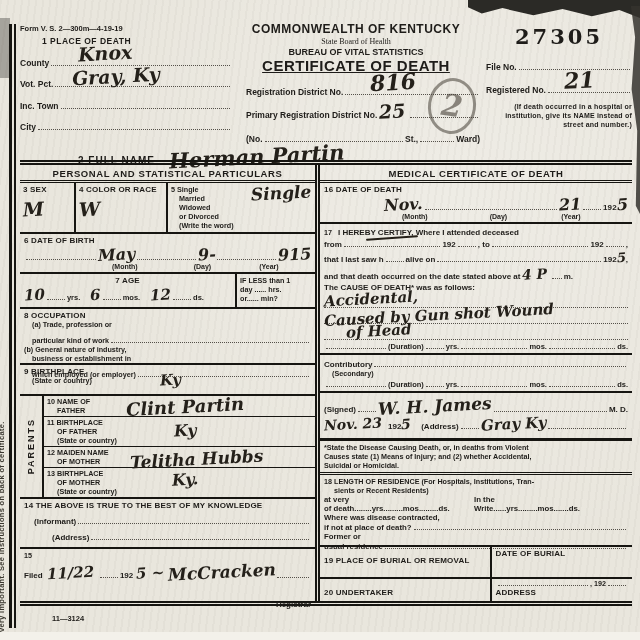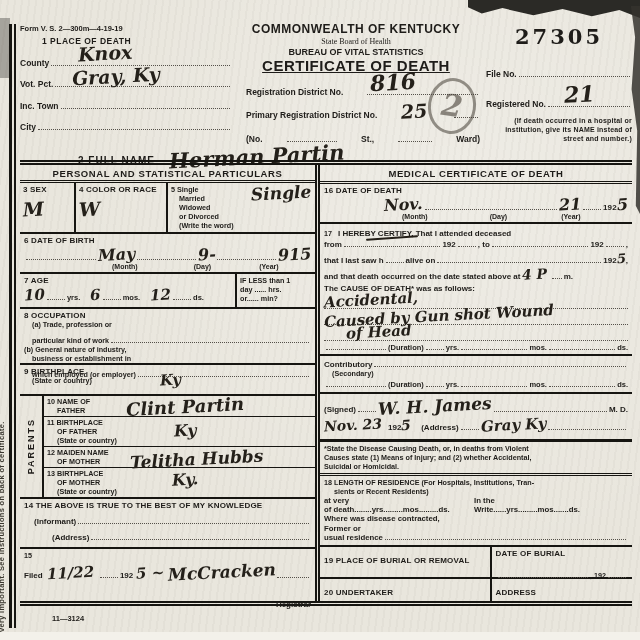--- a/index.html
+++ b/index.html
@@ -43,23 +43,23 @@
   .hdr-left { width:212px; position:relative; padding-top:2px; }
   .hdr-center { flex:1; text-align:center; position:relative; }
   .hdr-right { width:152px; position:relative; text-align:left; padding-left:6px; }
   .formline { font-size:7.5px; font-weight:bold; }
   .pod { font-size:8.5px; font-weight:bold; margin:3px 0 4px 22px; letter-spacing:.5px; }
   .fld { display:flex; align-items:baseline; font-size:8.5px; font-weight:bold; margin-top:11.5px; position:relative; }
   .hc1 { font-size:12px; font-weight:bold; letter-spacing:.5px; }
   .hc2 { font-size:8px; margin-top:1px; font-family:"Liberation Serif", serif; }
   .hc3 { font-size:9px; font-weight:bold; margin-top:1px; }
   .hc4 { font-size:15px; font-weight:bold; letter-spacing:.5px;text-decoration:underline; }
-  .dist { display:flex; align-items:baseline; font-size:8.5px; font-weight:bold; margin-top:13px; text-align:left; padding-left:14px; position:relative;gap:22px;}
+  .dist { display:flex; align-items:baseline; font-size:8.5px; font-weight:bold; margin-top:13px; text-align:left; padding-left:14px; position:relative;}
   .serial { font-family:"DejaVu Serif", serif; font-size:21px; font-weight:bold; letter-spacing:3px; text-align:center; margin-top:2px;}
-  .hr-fld { display:flex; align-items:baseline; font-size:8.5px; font-weight:bold; margin-top:20px; position:relative;justify-content:center;}
+  .hr-fld { display:flex; align-items:baseline; font-size:8.5px; font-weight:bold; margin-top:13px; position:relative;justify-content:center;}
   .hosp-note { font-size:7px; font-weight:bold; text-align:right; margin-top:8px; line-height:1.25; letter-spacing:.2px;}
   .stamp { position:absolute; left:196px; top:56px; width:48px; height:56px;
     border:3px solid rgba(70,63,55,.55); border-radius:50%; transform:rotate(8deg);
     display:flex; align-items:center; justify-content:center; }
   .stamp .hand { font-size:30px; color:rgba(70,63,55,.6); }
 
   .fullname { display:flex; align-items:baseline; margin:10px 0 0 58px; height:24px; }
   .fullname .lab { font-size:10px; font-weight:bold; letter-spacing:1px; }
   .fullname .hand { font-size:21px; margin:0 14px; }
 
@@ -81,21 +81,21 @@
   .cell-race { width:92px; border-right:2px solid #161511; }
   .cell-marital { flex:1; }
   .bigletter { font-size:19px; text-align:center; margin-top:6px; }
 
   .dob { height:40px; }
   .dob-line { display:flex; align-items:baseline; margin-top:1px; }
   .dob-line .hand { font-size:16px; }
   .sub3 { display:flex; font-size:7px; font-weight:bold; }
 
   .age { height:40px; display:flex; padding:0; }
-  .age-main { flex:1; padding:2px 4px; }
+  .age-main { flex:1; padding:2px 4px;text-align:center; }
   .age-vals { display:flex; align-items:baseline; margin-top:3px; font-size:7.5px; font-weight:bold; }
   .age-vals .hand { font-size:15px; }
   .ifless { width:80px; border-left:2px solid #161511; padding:2px 3px; }
 
   .occ { height:56px; }
   .bp { height:34px; }
   .bp .hand-abs { font-size:15px; left:140px; top:8px; }
 
   .parents { height:106px; display:flex; padding:0; }
   .pv { width:24px; border-right:2px solid #161511; display:flex; align-items:center; justify-content:center; }
@@ -381,21 +381,21 @@
         <div class="sub3">
           <span style="margin-left:78px">(Month)</span>
           <span style="margin-left:62px">(Day)</span>
           <span style="margin-left:54px">(Year)</span>
         </div>
       </div>
 
       <div class="sec certify">
         <div class="cl">
           <span class="lab7" style="margin-right:6px">17</span>
-          <span>I HEREBY CERTIFY, That I attended deceased</span>
+          <span>I HEREBY CERTIFY, Where I attended deceased</span>
         </div>
         <div class="cl">
           <span>from</span>
           <i class="dots"></i>
           <span>192</span>
           <i class="dots-s"></i>
           <span>, to</span>
           <i class="dots"></i>
           <span>192</span>
           <i class="dots-s"></i>
@@ -489,34 +489,38 @@
         <div class="lab7" style="padding-left:10px">sients or Recent Residents)</div>
         <div class="res-cols">
           <span style="flex:0 0 150px">at very</span>
           <span>In the</span>
         </div>
         <div class="res-cols">
           <span style="flex:0 0 150px">of death........yrs.........mos.........ds.</span>
           <span>Write......yrs.........mos.......ds.</span>
         </div>
         <div class="lab7" style="font-size:7.8px">Where was disease contracted,</div>
+        <div class="row">
+          <span class="lab7" style="font-size:7.8px">if not at place of death?</span>
+          <i class="dots"></i>
+        </div>
         <div class="lab7" style="font-size:7.8px">Former or</div>
         <div class="row">
           <span class="lab7" style="font-size:7.8px">usual residence</span>
           <i class="dots"></i>
         </div>
       </div>
 
       <div class="sec burial">
         <div class="bur-l">
           <span class="lab8">19 PLACE OF BURIAL OR REMOVAL</span>
         </div>
         <div class="bur-r">
           <div class="lab8">DATE OF BURIAL</div>
-          <div class="row" style="margin-top:6px">
+          <div class="row" style="margin-top:14px">
             <i class="dots"></i>
             <span class="lab7">, 192</span>
             <i class="dots-s"></i>
           </div>
         </div>
       </div>
 
       <div class="sec undertaker">
         <div class="bur-l">
           <span class="lab8">20 UNDERTAKER</span>

